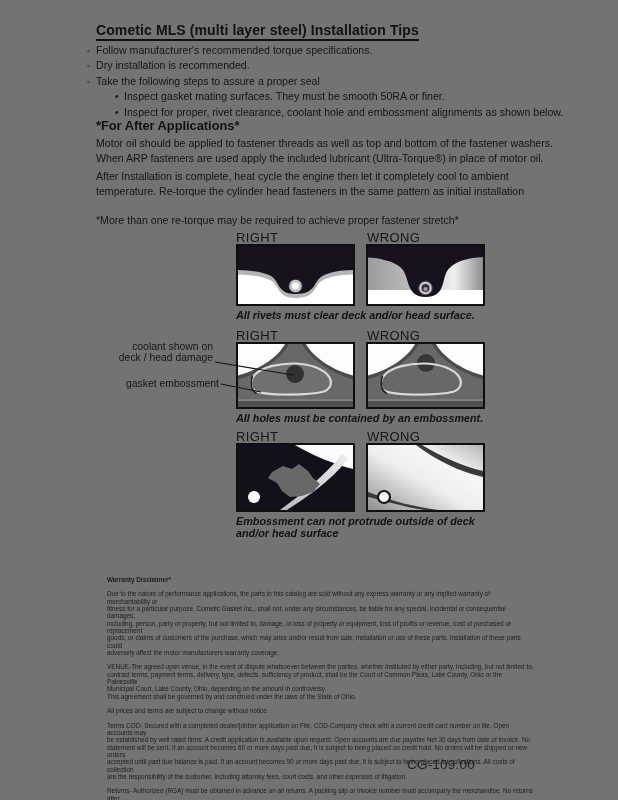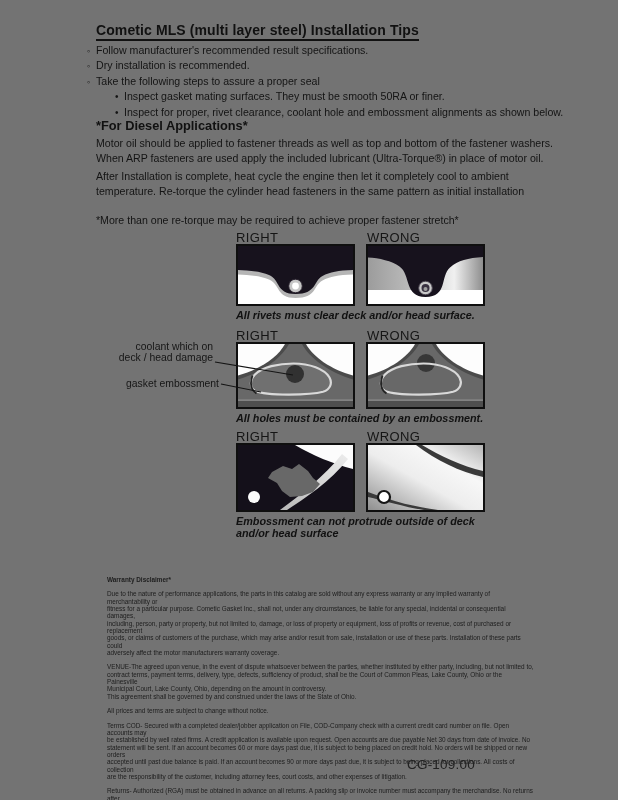--- a/index.html
+++ b/index.html
@@ -35,41 +35,41 @@
 
 <div class="page">
 
   <div class="abs" style="left:96px;top:21px;">
     <span class="title">Cometic MLS (multi layer steel) Installation Tips</span>
   </div>
 
   <div class="abs bullets" style="left:87px;top:43px;width:480px;">
     <div class="bullet-row">
       <span class="b-marker">◦</span>
-      <span>Follow manufacturer's recommended result specifications.</span>
+      <span>Follow manufacturer's recommended torque specifications.</span>
     </div>
     <div class="bullet-row">
       <span class="b-marker">◦</span>
       <span>Dry installation is recommended.</span>
     </div>
     <div class="bullet-row">
       <span class="b-marker">◦</span>
       <span>Take the following steps to assure a proper seal</span>
     </div>
     <div class="bullet-row sub">
       <span class="b-marker">•</span>
       <span>Inspect gasket mating surfaces.  They must be smooth 50RA or finer.</span>
     </div>
     <div class="bullet-row sub">
       <span class="b-marker">•</span>
       <span>Inspect for proper, rivet clearance, coolant hole and embossment alignments as shown below.</span>
     </div>
   </div>
 
-  <div class="abs h2" style="left:96px;top:118px;">*For Diesel Applications*</div>
+  <div class="abs h2" style="left:96px;top:118px;">*For After Applications*</div>
   <div class="abs body-lines" style="left:96px;top:136px;width:470px;">
       <div>Motor oil should be applied to fastener threads as well as top and bottom of the fastener washers.</div>
       <div>When ARP fasteners are used apply the included lubricant (Ultra-Torque®) in place of motor oil.</div>
     </div>
   <div class="abs body-lines" style="left:96px;top:169px;width:470px;">
       <div>After Installation is complete, heat cycle the engine then let it completely cool to ambient</div>
       <div>temperature. Re-torque the cylinder head fasteners in the same pattern as initial installation</div>
     </div>
   <div class="abs body-lines" style="left:96px;top:213px;width:470px;">*More than one re-torque may be required to achieve proper fastener stretch*</div>
 
@@ -105,21 +105,21 @@
       <circle cx="57.5" cy="43" r="2" fill="#9e9e9e"></circle>
     </svg>
   </div>
 
   <div class="abs caption" style="left:236px;top:310px;">All rivets must clear deck and/or head surface.</div>
 
   <div class="abs dg-header" style="left:236px;top:328px;">RIGHT</div>
   <div class="abs dg-header" style="left:367px;top:328px;">WRONG</div>
 
   <div class="abs lbl" style="left:98px;top:341px;width:115px;">
-    <div>coolant which on</div>
+    <div>coolant shown on</div>
     <div>deck / head damage</div>
   </div>
   <div class="abs lbl" style="left:98px;top:378px;width:121px;">gasket embossment</div>
 
   <div class="abs diag" style="left:236px;top:342px;">
     <svg width="115" height="63" viewBox="0 0 115 63">
       <rect x="0" y="0" width="115" height="63" fill="#686868"></rect>
       <path d="M0 0 H51 C43 15 24 28 0 35.5 Z" fill="#4b4b4b"></path>
       <path d="M0 0 H47 C40 13 22 25.5 0 31.5 Z" fill="#fdfdfd"></path>
       <path d="M115 0 H64 C72 15 91 28 115 35.5 Z" fill="#4b4b4b"></path>

